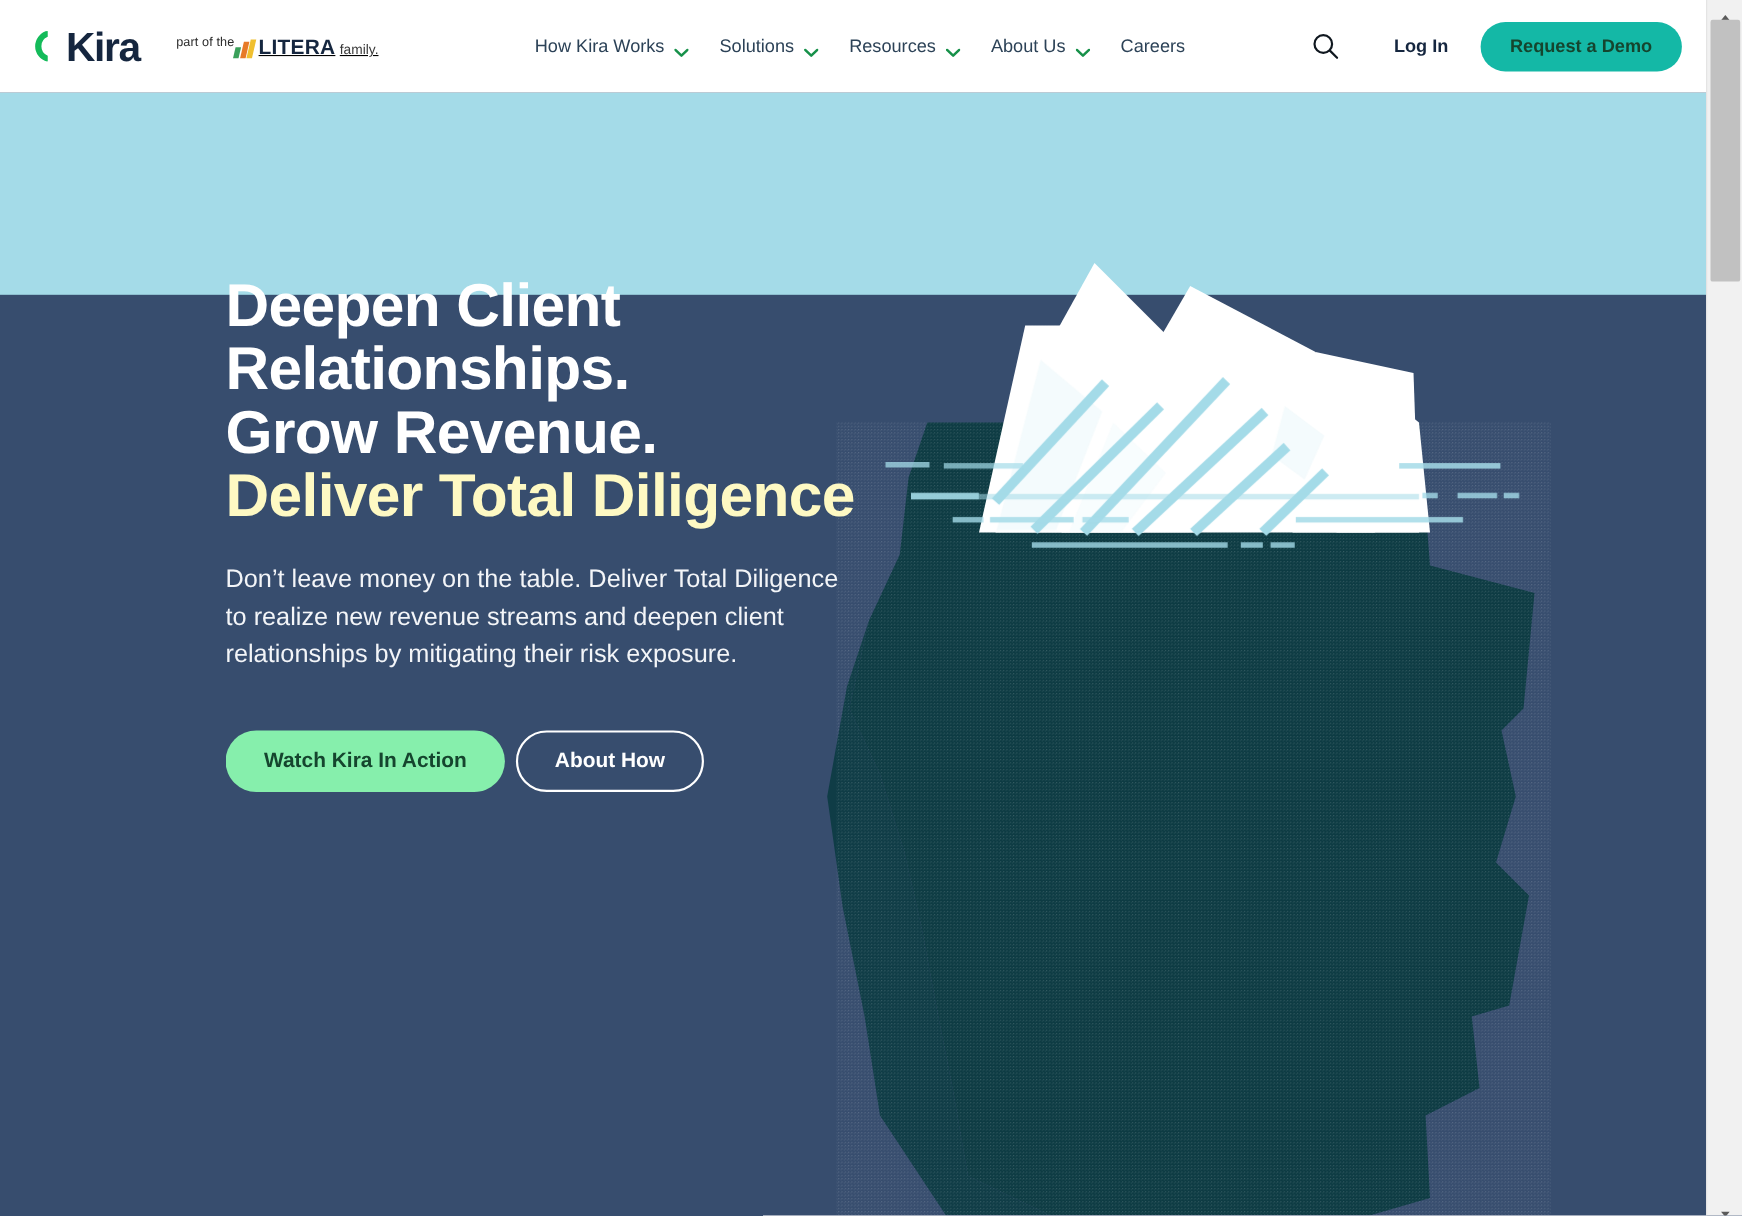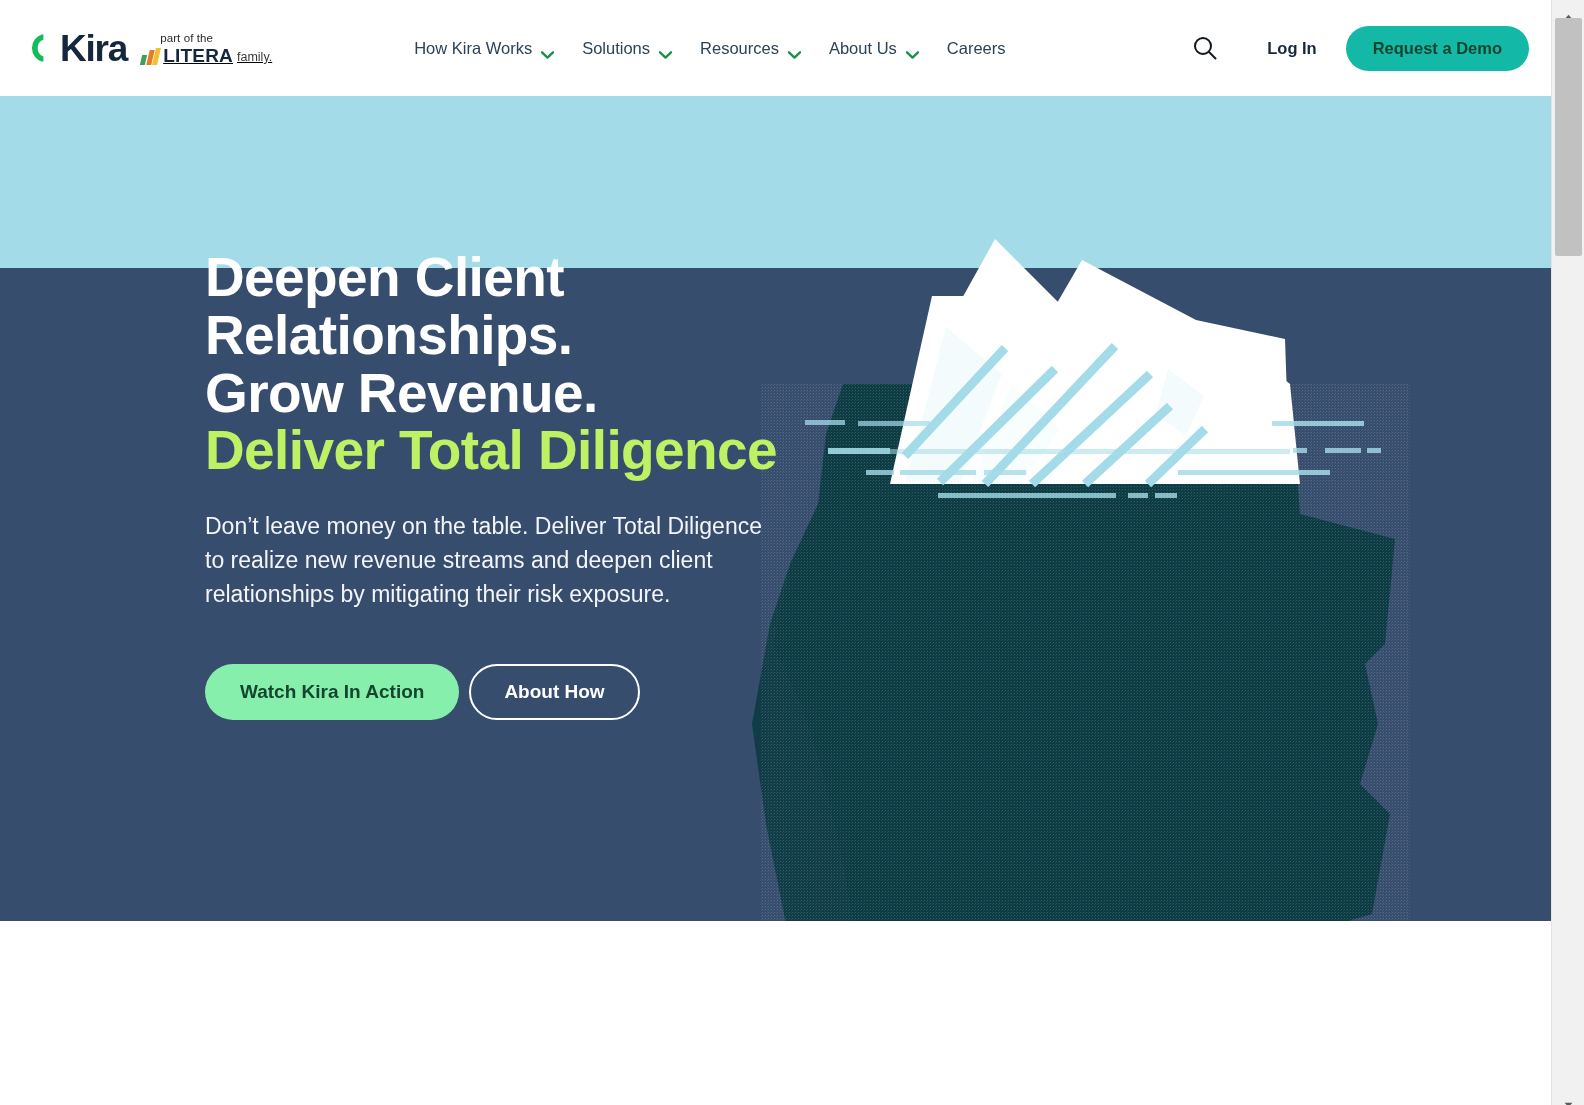--- a/index.html
+++ b/index.html
@@ -15,36 +15,36 @@
   #page{
     position:absolute; top:0; left:0;
     width:1551px; height:1105px;
     overflow:hidden;
     background:#ffffff;
   }
 
   
   #header{
     position:absolute; top:0; left:0;
-    width:1551px; height:96px;
+    width:1551px; height:84px;
     background:#ffffff;
     display:flex; align-items:center;
     z-index:40;
   }
 
   
   .logo-wrap{display:flex; align-items:center; margin-left:22px; gap:10px;}
   .kira-logo{display:flex; align-items:center; gap:4px;}
   .kira-mark{width:34px;height:34px;position:relative;}
   .kira-word{
     font-size:37px; font-weight:bold; letter-spacing:-1.2px;
     color:#15263f; line-height:1; font-family:"Liberation Sans",sans-serif;
   }
   .litera{
-    display:flex;flex-direction:column;
+    display:flex;flex-direction:row;
     margin-left:4px; margin-top:1px;
   }
   .litera-top{
     font-size:11.5px; color:#2b2b2b; line-height:1.05;
     margin-left:19px; letter-spacing:.1px;
   }
   .litera-bot{display:flex; align-items:flex-end; gap:4px; margin-top:1px;text-decoration:underline;}
   .litera-bars{display:flex; align-items:flex-end; height:17px; gap:1.5px;}
   .litera-bars span{display:block;width:5px;transform:skewX(-13deg);}
   .bar1{height:10px;background:#3aa05a;}
@@ -87,21 +87,21 @@
     background:#14b8a6;color:#15452e;
     font-size:16.5px;font-weight:bold;
     border:none;border-radius:40px;
     padding:13px 27px;cursor:pointer;white-space:nowrap;
     font-family:"Liberation Sans",sans-serif;
   }
 
   
   #hero{
     position:absolute;top:84px;left:0;
-    width:1551px;height:837px;
+    width:1551px;height:1021px;
     background:#374d6e;
     overflow:hidden;
   }
   #sky{
     position:absolute;top:0;left:0;width:1551px;height:184px;
     background:#a4dbe8;
   }
 
   
   #berg{
@@ -110,21 +110,21 @@
   }
 
   
   #herocopy{
     position:absolute;left:205px;top:165px;width:790px;z-index:20;
   }
   #headline{
     font-size:55px;line-height:1.05;font-weight:bold;
     color:#ffffff;letter-spacing:-.6px;
   }
-  #headline .accent{color:#bef264;}
+  #headline .accent{color:#fef9c3;}
   #subcopy{
     margin-top:29px;
     font-size:23px;line-height:1.48;color:#f3f5f8;
     max-width:565px;font-weight:normal;
   }
   #cta-row{display:flex;align-items:center;gap:10px;margin-top:53px;}
   #watch-btn{
     background:#86efac;color:#15452e;border:none;
     font-size:19px;font-weight:bold;border-radius:40px;
     padding:17px 35px;cursor:pointer;white-space:nowrap;

